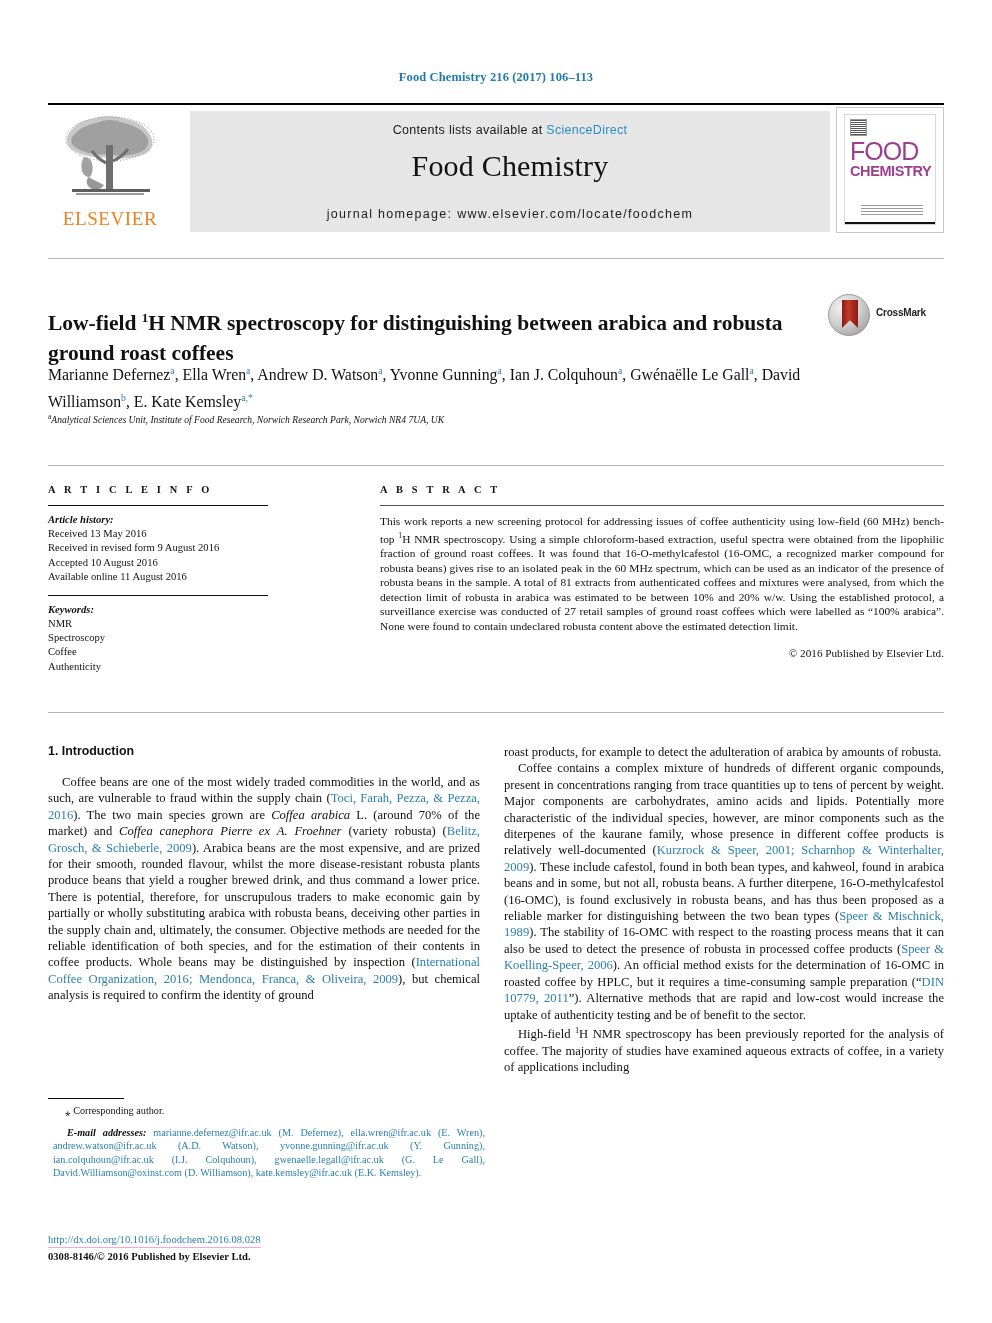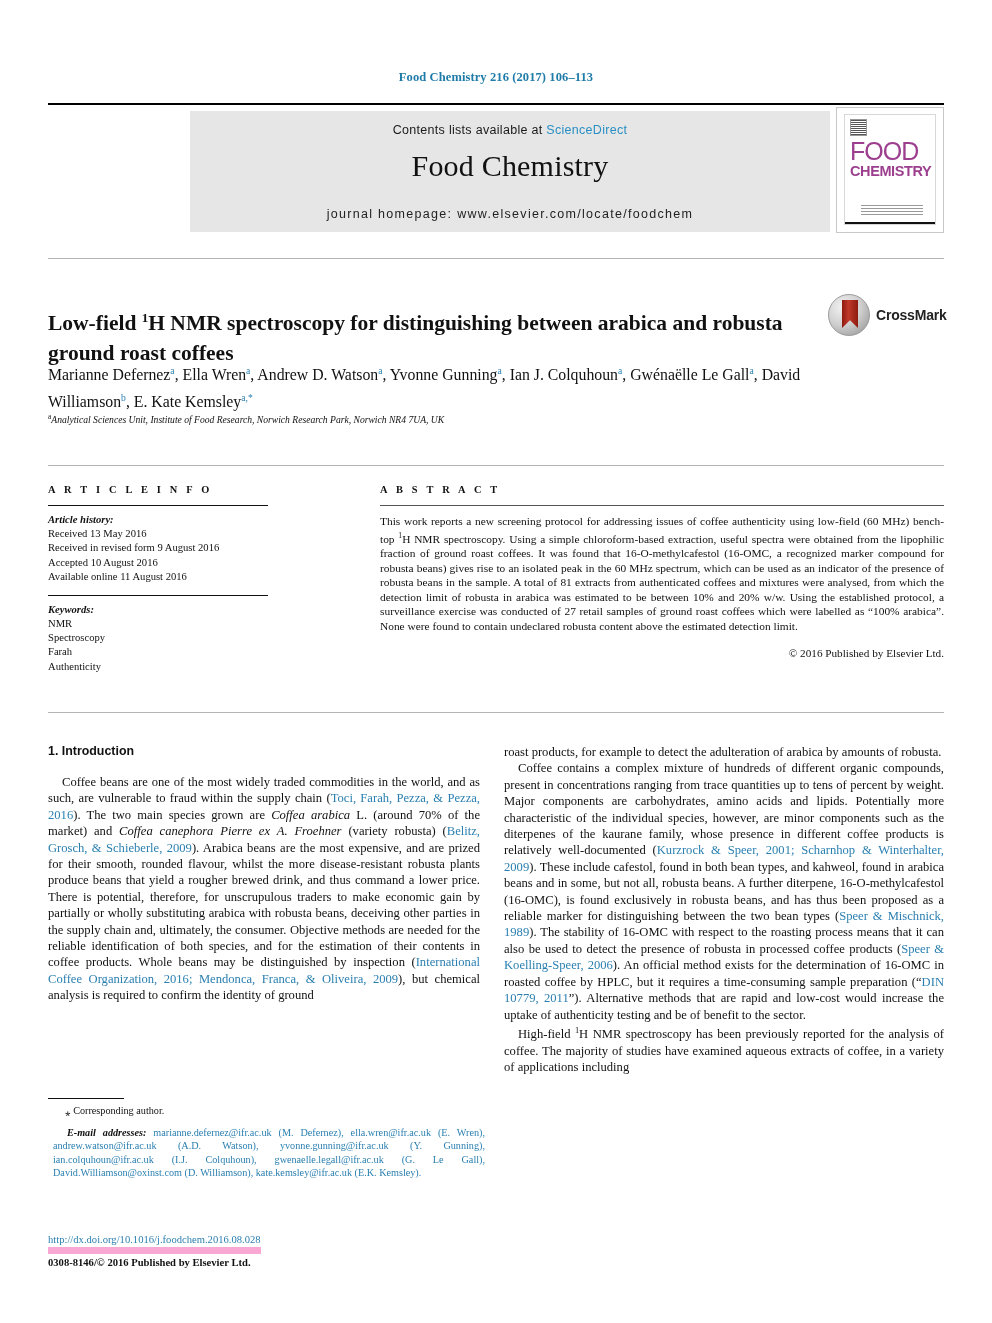--- a/index.html
+++ b/index.html
@@ -204,21 +204,21 @@
     left: 13px; top: 5px;
     width: 16px; height: 28px;
     background: linear-gradient(to right, #8d1b10 0%, #c0392b 40%, #8d1b10 100%);
     clip-path: polygon(0 0, 100% 0, 100% 100%, 50% 72%, 0 100%);
   }
   .cm-text {
     position: absolute;
     left: 48px; top: 13px;
     font-family: "Liberation Sans", sans-serif;
     font-weight: bold;
-    font-size: 14px;
+    font-size: 10px;
     color: #222;
     letter-spacing: -.2px;
   }
 
   
   .authors {
     position: absolute;
     left: 48px; top: 359px;
     width: 820px;
     font-family: "Liberation Serif", serif;
@@ -392,39 +392,56 @@
   .doi-block {
     position: absolute;
     left: 48px; top: 1233px;
     width: 432px;
     font-family: "Liberation Serif", serif;
     font-size: 10.6px;
     line-height: 14px;
   }
   .doi-block .doi {
     color: #2a7fb0;
-    border-bottom: 7px solid #f9a8d4;
+    border-bottom: 1px solid #f9a8d4;
     display: inline-block;
     text-align: center;
   }
   .doi-block .issn {
     font-weight: bold;
     color: #111;
     margin-top: 2px;
   }
 </style>
 </head>
 <body>
 
 <div class="page">
 
   <div class="running-head">Food Chemistry 216 (2017) 106–113</div>
 
   <div class="masthead">
 
+    <div class="elsevier-block">
+      <svg class="elsevier-tree" viewBox="0 0 112 92">
+        <g fill="#6b6b6b">
+          <ellipse cx="56" cy="28" rx="44" ry="22" fill="none" stroke="#8a8a8a" stroke-width="1" stroke-dasharray="1 2"></ellipse>
+          <path d="M14 24 Q22 10 38 8 Q54 2 72 8 Q92 12 98 28 Q100 40 88 44 Q70 50 56 46 Q34 48 20 40 Q10 34 14 24 Z" fill="#9a9a9a" opacity=".55"></path>
+          <path d="M18 26 Q28 14 42 12 Q56 6 70 12 Q88 16 94 28 Q96 38 84 42 Q68 47 55 43 Q36 45 24 38 Q15 33 18 26 Z" fill="#777" opacity=".5"></path>
+          <rect x="52" y="34" width="7" height="44" fill="#6f6f6f"></rect>
+          <path d="M52 52 Q44 48 38 40" stroke="#6f6f6f" stroke-width="3" fill="none"></path>
+          <path d="M59 50 Q68 46 74 38" stroke="#6f6f6f" stroke-width="3" fill="none"></path>
+          <path d="M30 46 Q26 52 28 60 Q30 66 36 66 Q40 60 38 52 Q36 46 30 46 Z" fill="#8a8a8a" opacity=".8"></path>
+          <path d="M34 66 Q30 74 38 78 Q46 80 50 74" fill="#7d7d7d" opacity=".8"></path>
+          <rect x="18" y="78" width="78" height="3" fill="#5e5e5e"></rect>
+          <rect x="22" y="82" width="68" height="2" fill="#6f6f6f" opacity=".7"></rect>
+        </g>
+      </svg>
+      <div class="elsevier-word">ELSEVIER</div>
+    </div>
 
     <div class="banner">
       <div class="contents-line">
         <span>Contents lists available at </span><span class="sd">ScienceDirect</span>
       </div>
       <div class="journal-title">Food Chemistry</div>
       <div class="homepage-line">journal homepage: www.elsevier.com/locate/foodchem</div>
     </div>
 
     <div class="cover-thumb">
@@ -463,21 +480,21 @@
     <div class="info-rule"></div>
     <div class="info-sub">Article history:</div>
     <div class="info-line">Received 13 May 2016</div>
     <div class="info-line">Received in revised form 9 August 2016</div>
     <div class="info-line">Accepted 10 August 2016</div>
     <div class="info-line">Available online 11 August 2016</div>
     <div class="info-rule"></div>
     <div class="info-sub">Keywords:</div>
     <div class="info-line">NMR</div>
     <div class="info-line">Spectroscopy</div>
-    <div class="info-line">Farah</div>
+    <div class="info-line">Coffee</div>
     <div class="info-line">Authenticity</div>
   </div>
 
   <div class="abs-col">
     <div class="sec-head">A B S T R A C T</div>
     <div class="abs-rule"></div>
     <div class="abs-text"><span>This work reports a new screening protocol for addressing issues of coffee authenticity using low-field (60 MHz) bench-top </span><sup>1</sup><span>H NMR spectroscopy. Using a simple chloroform-based extraction, useful spectra were obtained from the lipophilic fraction of ground roast coffees. It was found that 16-O-methylcafestol (16-OMC, a recognized marker compound for robusta beans) gives rise to an isolated peak in the 60 MHz spectrum, which can be used as an indicator of the presence of robusta beans in the sample. A total of 81 extracts from authenticated coffees and mixtures were analysed, from which the detection limit of robusta in arabica was estimated to be between 10% and 20% w/w. Using the established protocol, a surveillance exercise was conducted of 27 retail samples of ground roast coffees which were labelled as “100% arabica”. None were found to contain undeclared robusta content above the estimated detection limit.</span></div>
     <div class="abs-copy">© 2016 Published by Elsevier Ltd.</div>
   </div>
 

